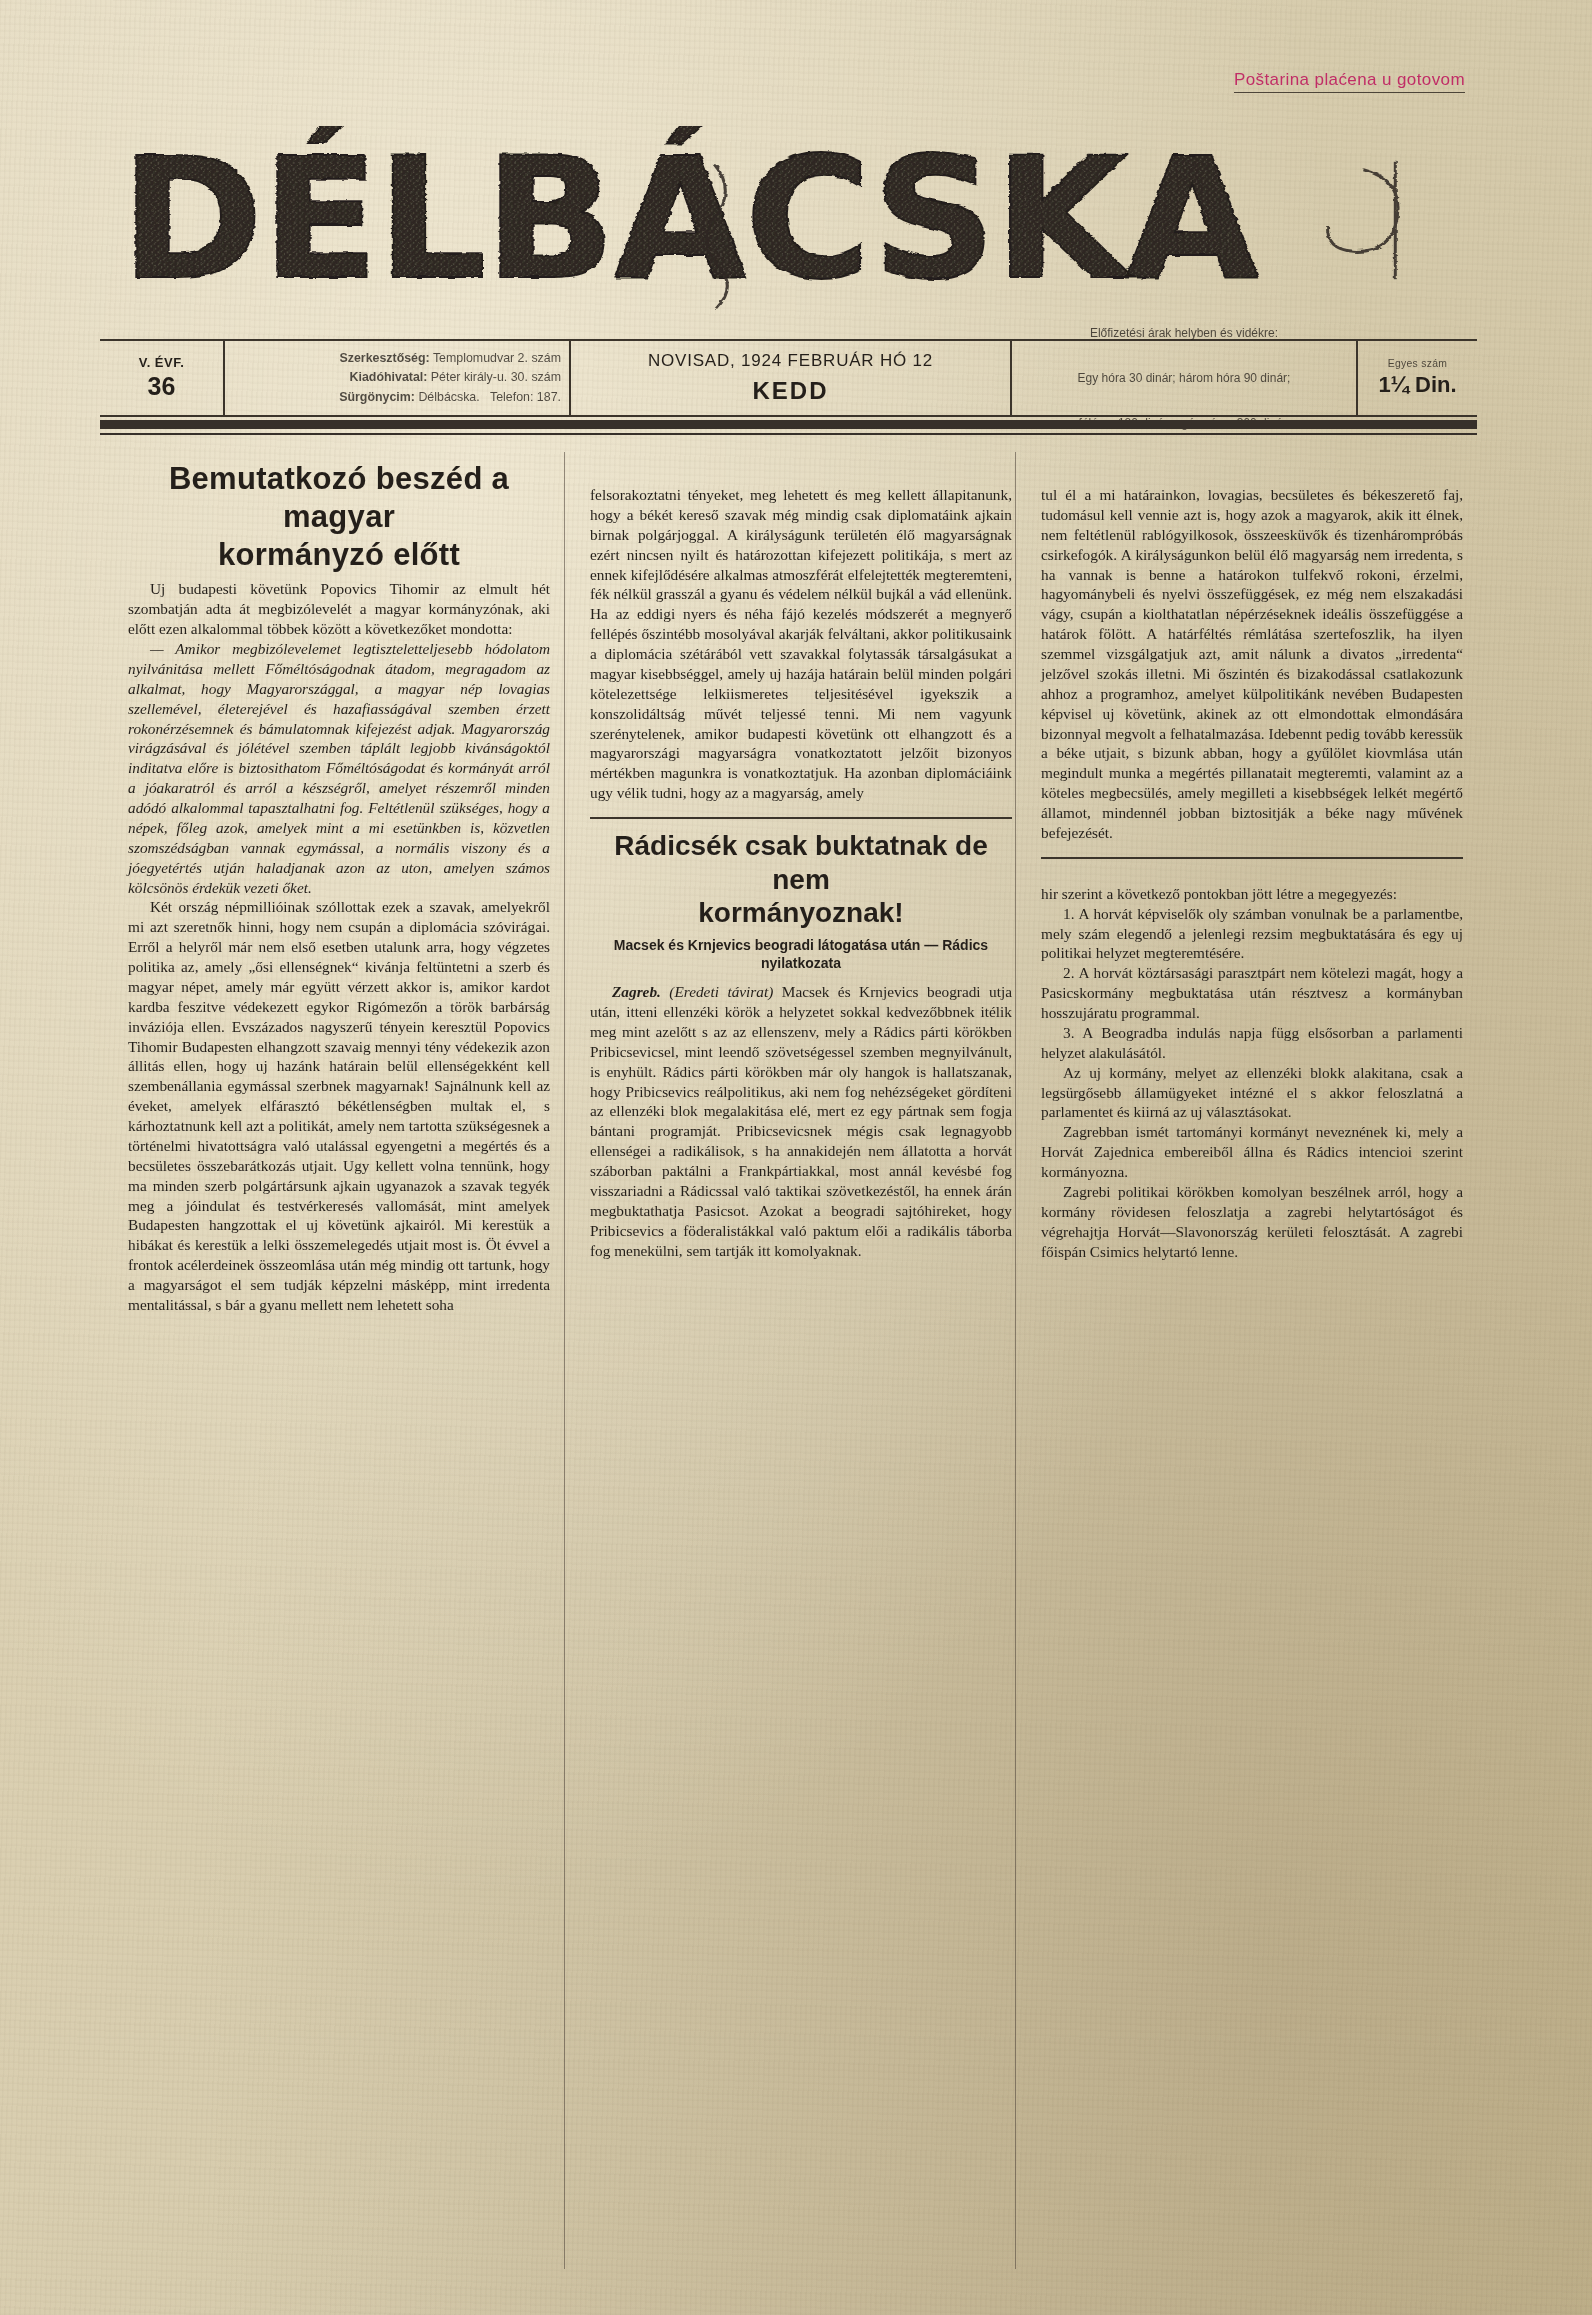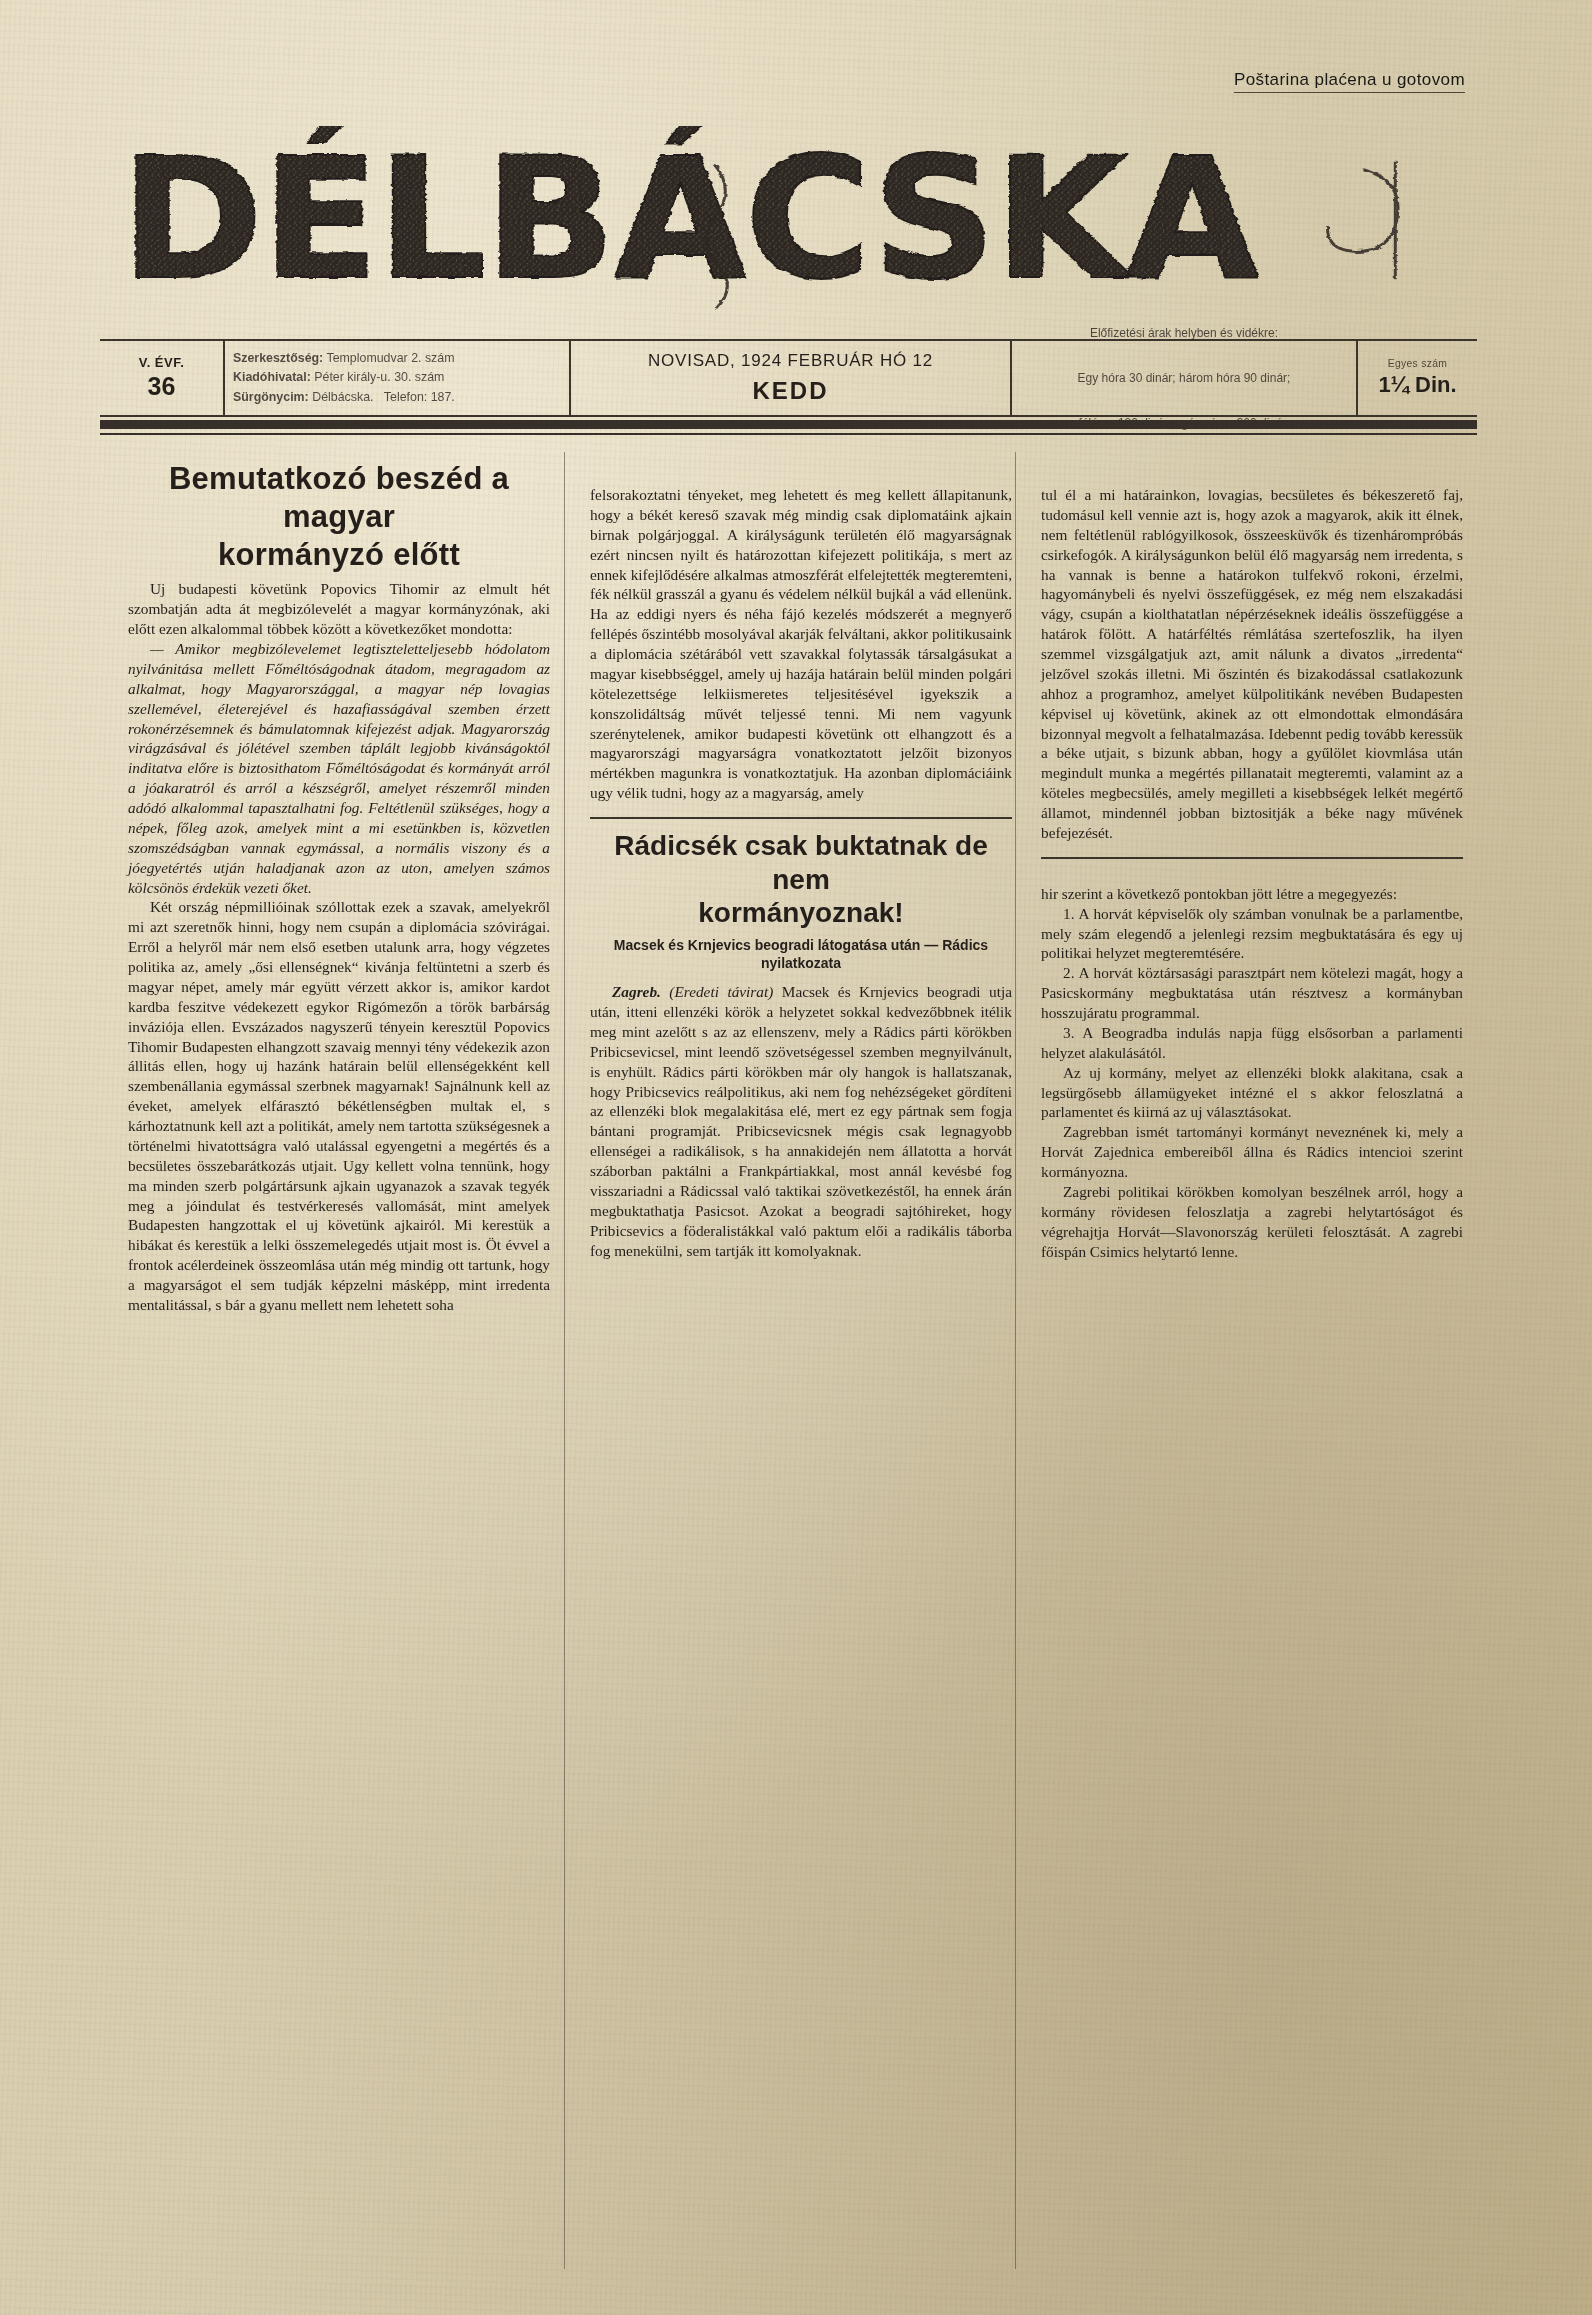--- a/index.html
+++ b/index.html
@@ -29,38 +29,38 @@
     pointer-events:none;
   }
   .sheet{
     position:absolute;
     left:96px;top:56px;width:1385px;height:2221px;
   }
   
   .postal{
     position:absolute;right:16px;top:14px;
     font-family:"Liberation Sans", sans-serif;
-    font-size:17px;letter-spacing:0.4px;color:#000000;
+    font-size:17px;letter-spacing:0.4px;color:#be185d;
     border-bottom:1.5px solid #3a332a;
     padding-bottom:2px;
     opacity:.88;
   }
   
   .masthead{
     position:absolute;left:6px;top:70px;width:1373px;height:189px;
   }
   .masthead svg{display:block;}
   
   .headband{
     position:absolute;left:4px;top:283px;width:1377px;height:74px;
     border-top:2.5px solid #3b342b;
     border-bottom:2.5px solid #3b342b;
     display:flex;align-items:stretch;
   }
-  .hb-cell{display:flex;flex-direction:column;justify-content:center;padding:3px 8px;}
+  .hb-cell{display:flex;flex-direction:column;justify-content:center;padding:3px 8px;text-align:right;}
   .hb-div{width:2px;background:#3b342b;}
   .hb-vol{width:107px;align-items:center;text-align:center;font-family:"Liberation Sans",sans-serif;}
   .hb-vol .v1{font-size:13px;font-weight:bold;letter-spacing:0.5px;}
   .hb-vol .v2{font-size:25px;font-weight:bold;margin-top:2px;}
   .hb-imp{width:328px;font-family:"Liberation Sans",sans-serif;font-size:12.4px;line-height:1.55;}
   .hb-imp b{font-weight:bold;}
   .hb-date{flex:1;text-align:center;font-family:"Liberation Sans",sans-serif;border-radius:11px;}
   .hb-date .d1{font-size:17px;letter-spacing:0.8px;}
   .hb-date .d2{font-size:24px;font-weight:bold;letter-spacing:2px;margin-top:6px;}
   .hb-sub{width:328px;font-family:"Liberation Sans",sans-serif;font-size:12px;line-height:1.5;text-align:center;gap:27px;}

